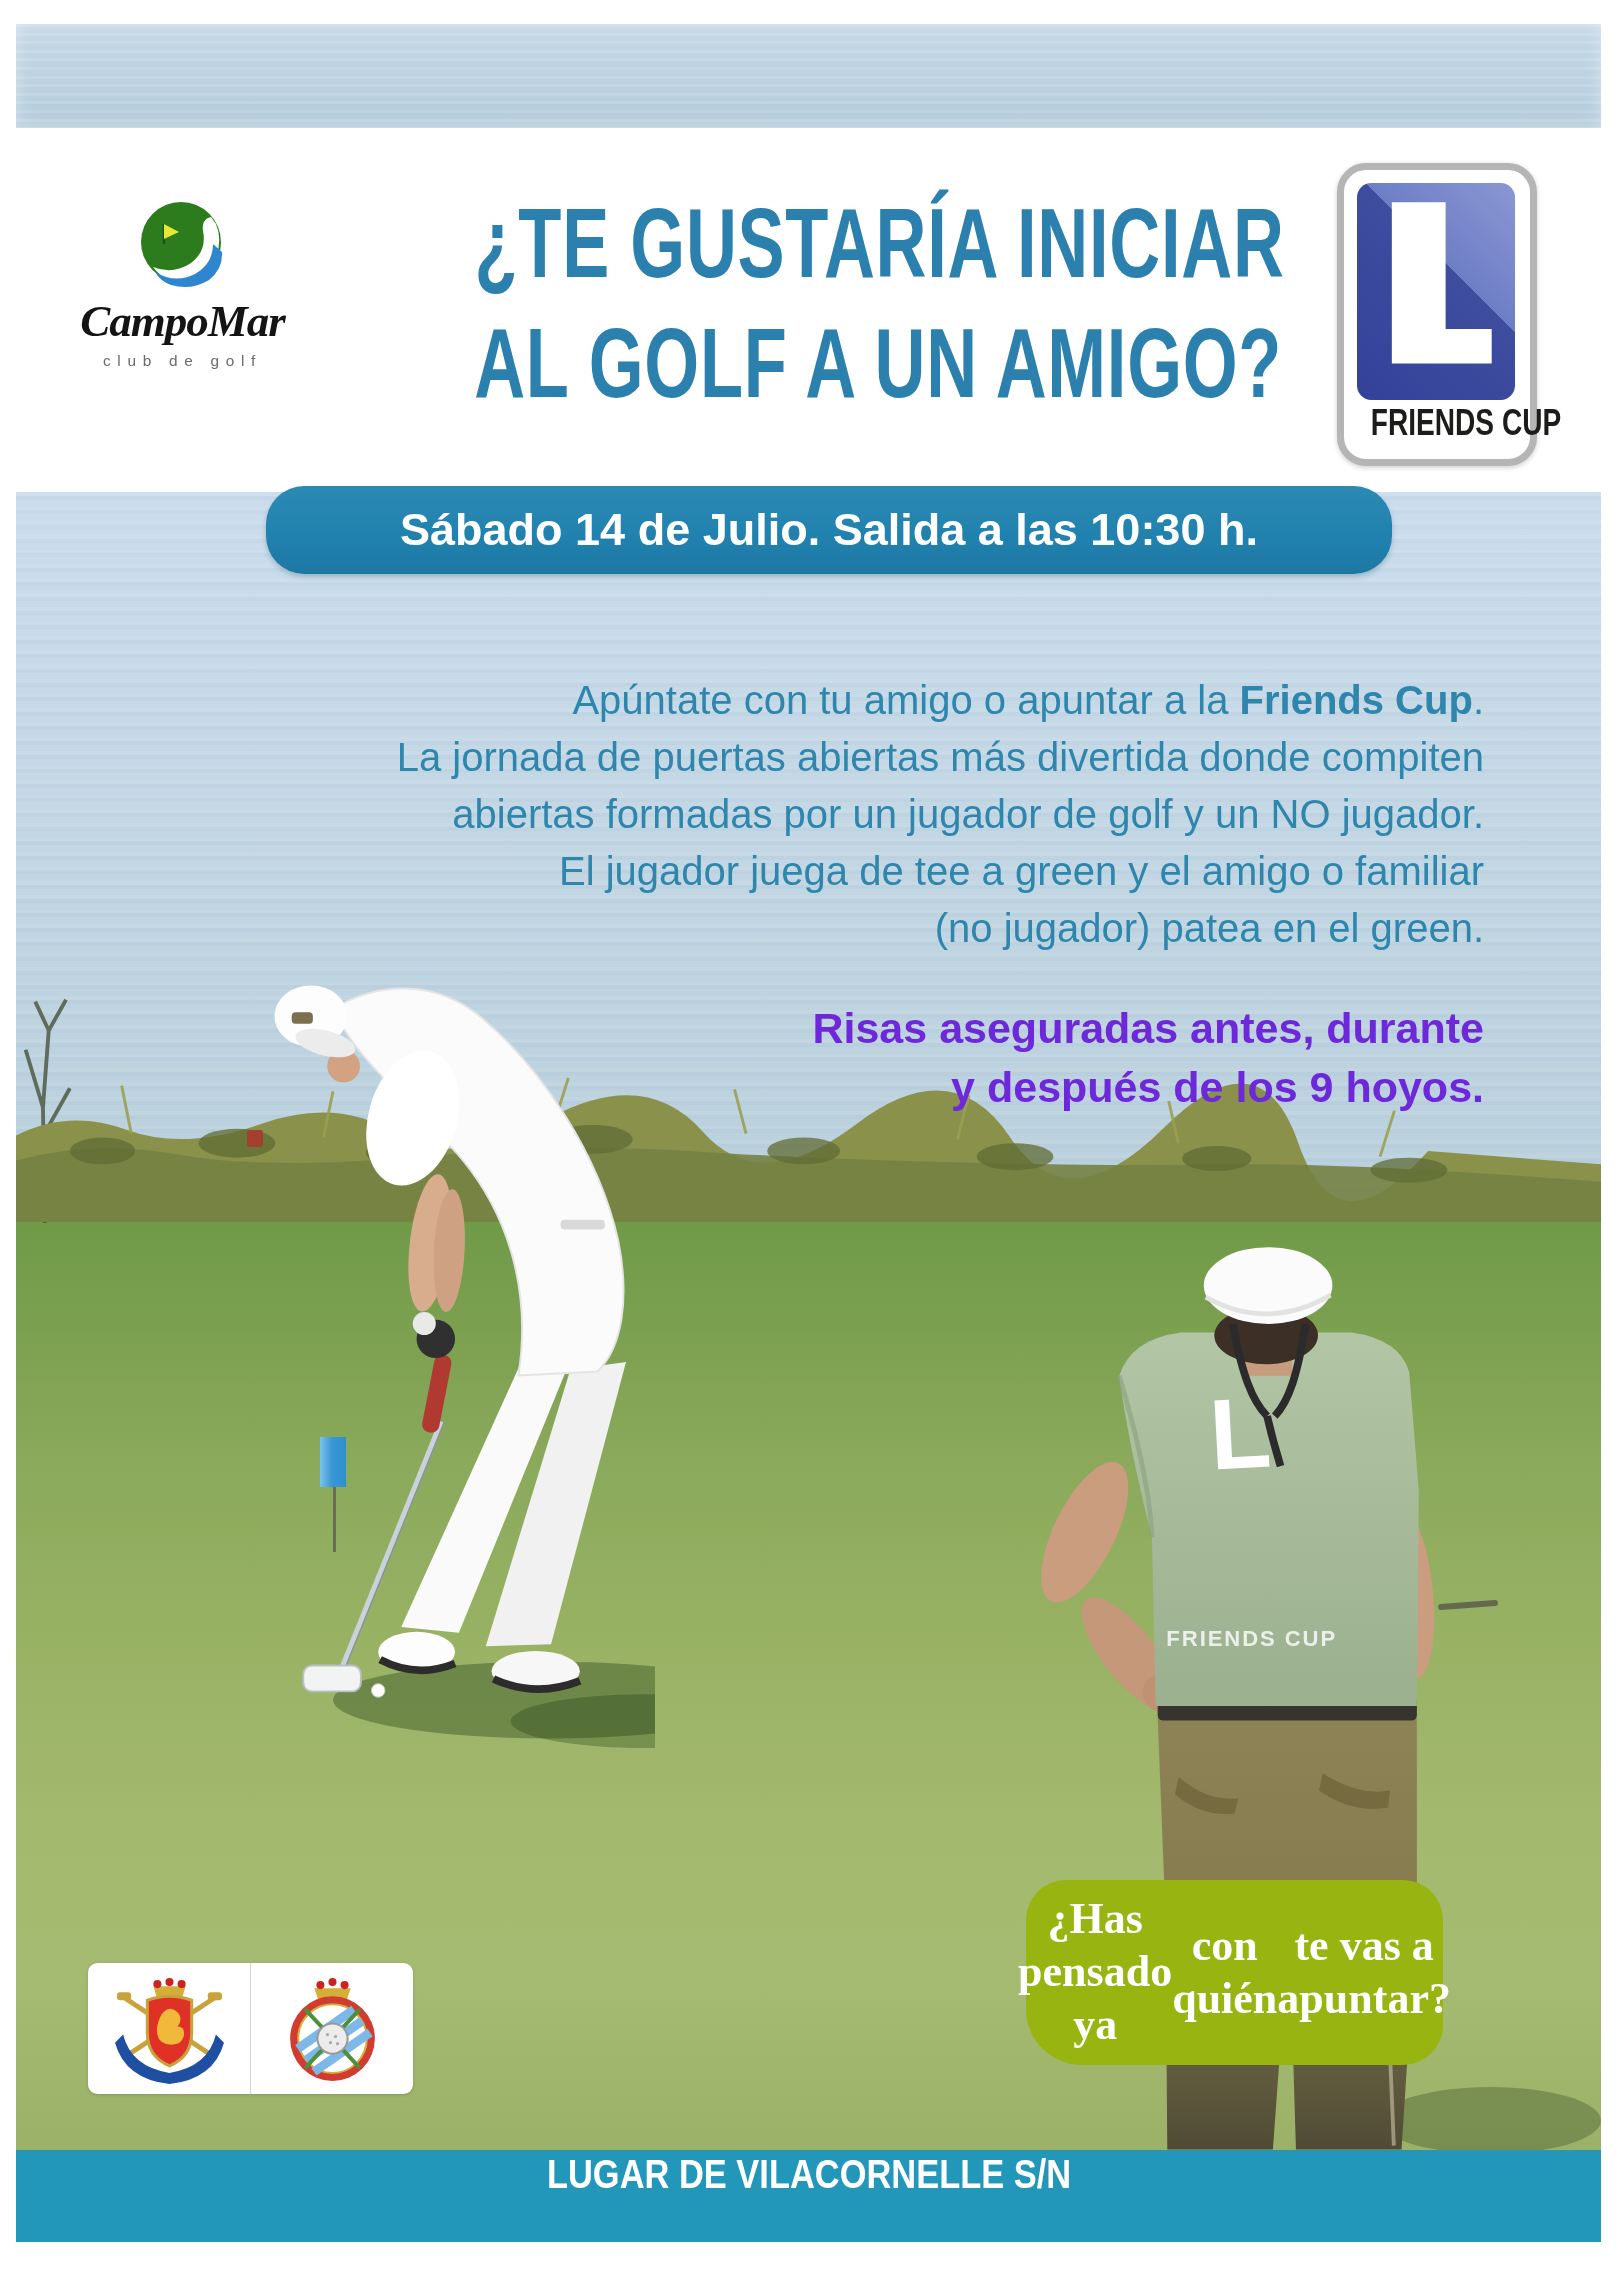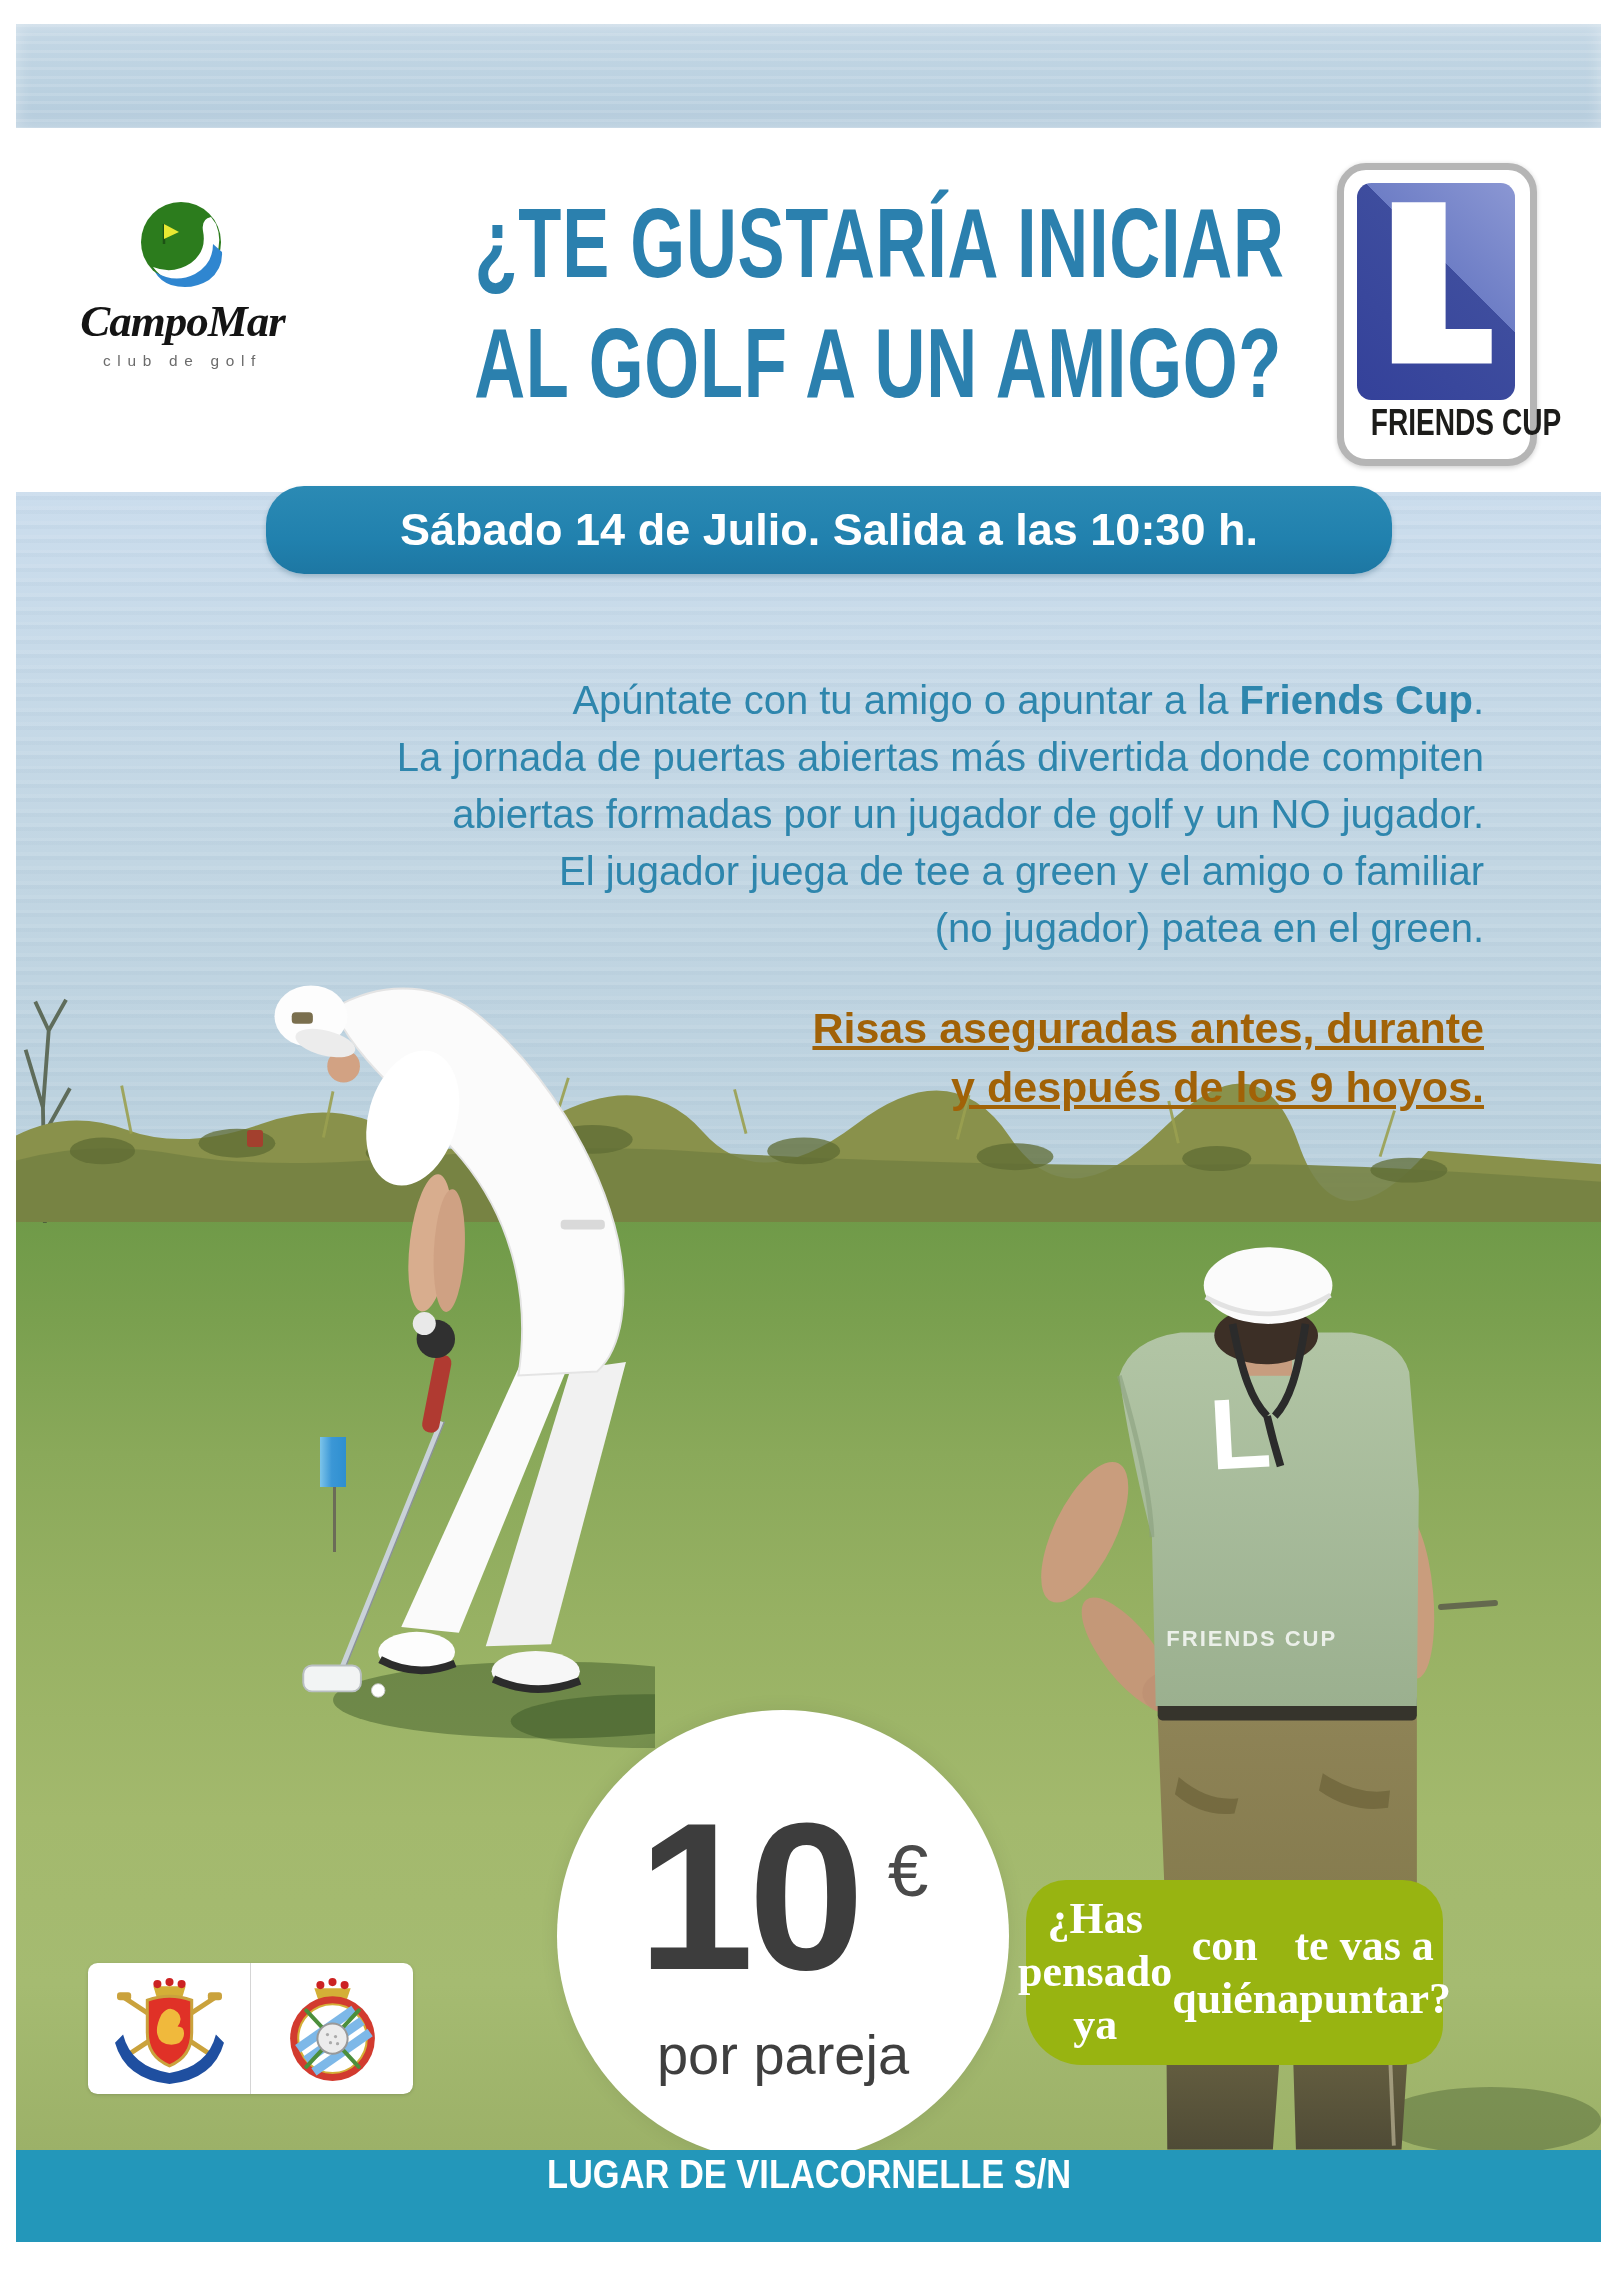--- a/index.html
+++ b/index.html
@@ -61,22 +61,22 @@
   .golfer-svg{position:absolute;left:216px;top:480px;width:423px;height:778px;}
   .observer-svg{position:absolute;left:990px;top:747px;width:432px;height:911px;}
   .hole-stick{position:absolute;left:1422px;top:1110px;width:60px;height:5.8px;background:#57584a;
     transform:rotate(-4deg);border-radius:2.9px;opacity:.8;}
   .observer-shadow{position:absolute;left:1364px;top:1595px;width:221px;height:67px;border-radius:50%;
     background:rgba(30,50,20,.28);}
 
   
   .intro{right:134px;top:672px;text-align:right;color:#2e86ad;font-size:40px;line-height:57px;z-index:3;}
   .intro b{font-weight:bold;}
-  .highlight{right:134px;top:999px;text-align:right;color:#a16207;font-size:43px;
-    font-weight:bold;line-height:59px;z-index:3;text-decoration:underline;}
+  .highlight{right:134px;top:999px;text-align:right;color:#6d28d9;font-size:43px;
+    font-weight:bold;line-height:59px;z-index:3;}
 
   
   .price-circle{left:557px;top:1710px;width:452px;height:452px;border-radius:50%;background:#fff;
     z-index:5;display:flex;flex-direction:column;align-items:center;justify-content:center;
     box-shadow:0 0 19px rgba(0,0,0,.08);}
   .price-row{display:flex;align-items:flex-start;margin-top:7.7px;}
   .price-amount{font-size:209px;line-height:1;font-weight:bold;color:#3d3d3d;letter-spacing:-5.8px;}
   .price-currency{font-size:73px;color:#4a4a4a;margin-left:29px;margin-top:37px;}
   .price-unit{font-size:56px;color:#3f3f3f;margin-top:21px;}
 
@@ -257,27 +257,20 @@
     <div>abiertas formadas por un jugador de golf y un NO jugador.</div>
     <div>El jugador juega de tee a green y el amigo o familiar</div>
     <div>(no jugador) patea en el green.</div>
   </div>
 
   <div class="abs highlight">
     <div>Risas aseguradas antes, durante</div>
     <div>y después de los 9 hoyos.</div>
   </div>
 
-  <div class="abs price-circle">
-    <div class="price-row">
-      <span class="price-amount">10</span>
-      <span class="price-currency">€</span>
-    </div>
-    <div class="price-unit">por pareja</div>
-  </div>
 
   <div class="abs question-box">
     <div>¿Has pensado ya</div>
     <div>con quién</div>
     <div>te vas a apuntar?</div>
   </div>
 
   <div class="abs fed-box">
     <div class="fed-cell">
       <svg viewBox="0 0 120 112" width="123" height="113">

